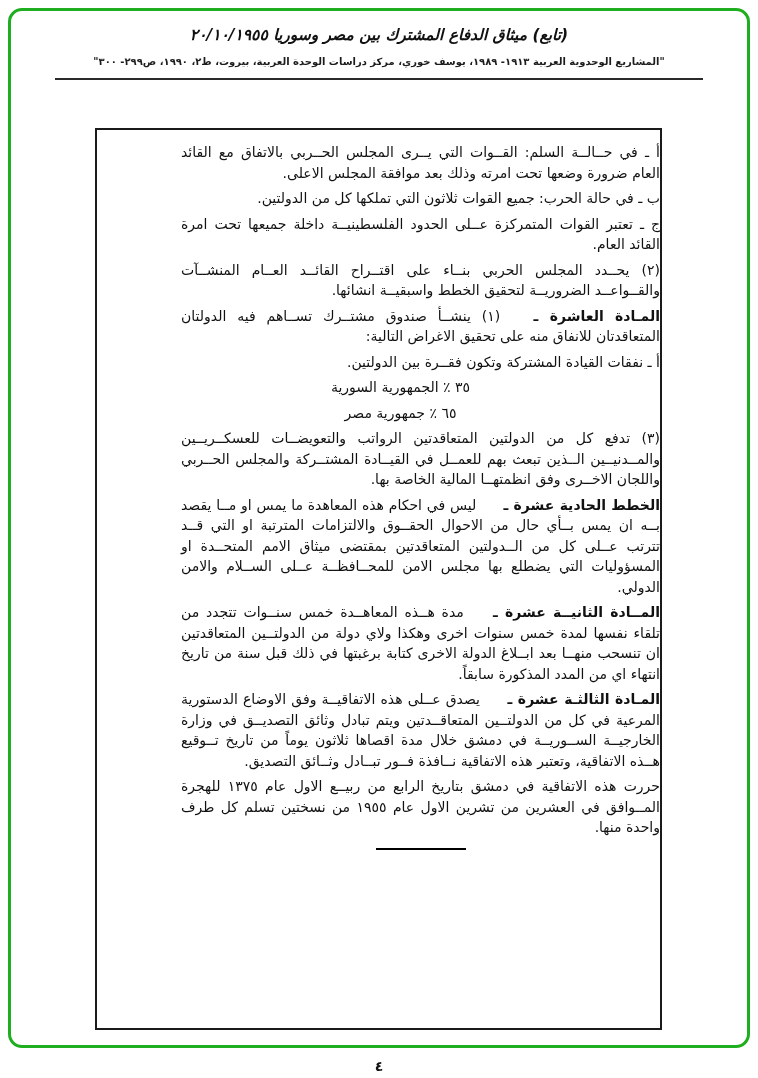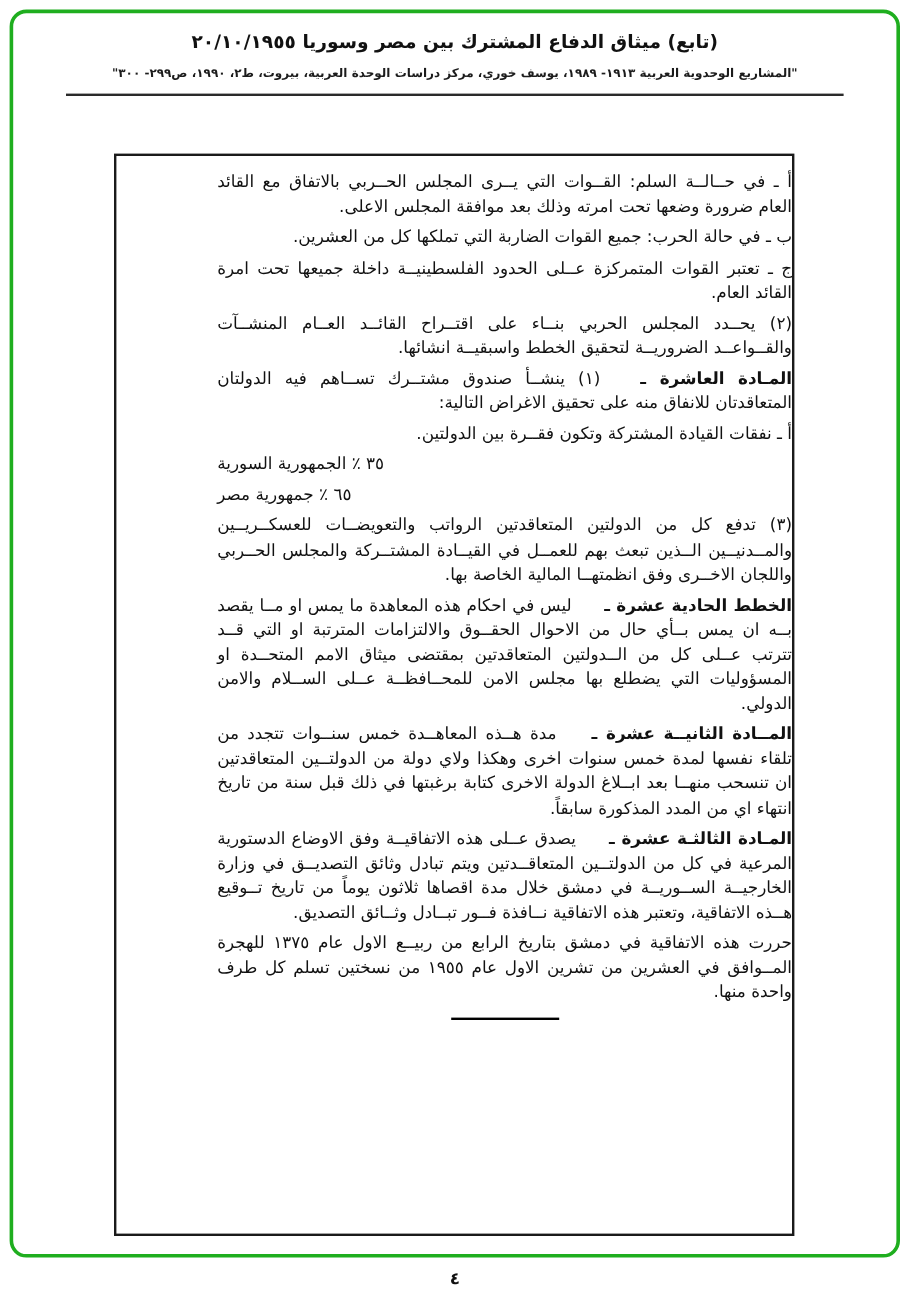--- a/index.html
+++ b/index.html
@@ -20,20 +20,21 @@
     pointer-events: none;
   }
   .doc-title {
     position: absolute;
     top: 26px; left: 40px; right: 40px;
     text-align: center;
     direction: rtl;
     font-weight: bold;
     font-size: 15.5px;
     letter-spacing: 0.2px;
+    font-style: italic;
   }
   .doc-citation {
     position: absolute;
     top: 56px; left: 40px; right: 40px;
     text-align: center;
     direction: rtl;
     font-weight: bold;
     font-size: 10px;
     color: #1c1c1c;
   }
@@ -51,21 +52,21 @@
     border: 2px solid #1a1a1a;
     padding: 12px 0 8px 84px;
     overflow: hidden;
     direction: rtl;
     text-align: justify;
     font-size: 14px;
     line-height: 20.5px;
   }
   .para { margin: 0 0 5px 0; }
   .para .lead { font-weight: bold; margin-left: 22px; }
-  .para.centered { text-align: left; margin: 0 40px 5px 0; }
+  .para.centered { text-align: center; margin: 0 40px 5px 0; }
   .end-line {
     width: 90px;
     margin: 10px auto 0 auto;
     border-top: 2px solid #000000;
   }
   .page-number {
     position: absolute;
     bottom: 4px; left: 0; right: 0;
     text-align: center;
     font-size: 14px;
@@ -79,21 +80,21 @@
 <div class="page">
 
   <div class="green-frame"></div>
 
   <div class="doc-title">(تابع) ميثاق الدفاع المشترك بين مصر وسوريا ٢٠/١٠/١٩٥٥</div>
   <div class="doc-citation">"المشاريع الوحدوية العربية ١٩١٣- ١٩٨٩، يوسف خوري، مركز دراسات الوحدة العربية، بيروت، ط٢، ١٩٩٠، ص٢٩٩- ٣٠٠"</div>
   <div class="header-rule"></div>
 
   <div class="text-box">
     <p class="para"><span>أ ـ في حــالــة السلم: القــوات التي يــرى المجلس الحــربي بالاتفاق مع القائد العام ضرورة وضعها تحت امرته وذلك بعد موافقة المجلس الاعلى.</span></p>
-    <p class="para"><span>ب ـ في حالة الحرب: جميع القوات الضاربة التي تملكها كل من العشرين.</span></p>
+    <p class="para"><span>ب ـ في حالة الحرب: جميع القوات ثلاثون التي تملكها كل من الدولتين.</span></p>
     <p class="para"><span>ج ـ تعتبر القوات المتمركزة عــلى الحدود الفلسطينيــة داخلة جميعها تحت امرة القائد العام.</span></p>
     <p class="para"><span>(٢) يحــدد المجلس الحربي بنــاء على اقتــراح القائــد العــام المنشــآت والقــواعــد الضروريــة لتحقيق الخطط واسبقيــة انشائها.</span></p>
     <p class="para"><span class="lead">المـادة العاشرة ـ </span><span>(١) ينشــأ صندوق مشتــرك تســاهم فيه الدولتان المتعاقدتان للانفاق منه على تحقيق الاغراض التالية:</span></p>
     <p class="para"><span>أ ـ نفقات القيادة المشتركة وتكون فقــرة بين الدولتين.</span></p>
     <p class="para centered"><span>٣٥ ٪ الجمهورية السورية</span></p>
     <p class="para centered"><span>٦٥ ٪ جمهورية مصر</span></p>
     <p class="para"><span>(٣) تدفع كل من الدولتين المتعاقدتين الرواتب والتعويضــات للعسكــريــين والمــدنيــين الــذين تبعث بهم للعمــل في القيــادة المشتــركة والمجلس الحــربي واللجان الاخــرى وفق انظمتهــا المالية الخاصة بها.</span></p>
     <p class="para"><span class="lead">الخطط الحادية عشرة ـ </span><span>ليس في احكام هذه المعاهدة ما يمس او مــا يقصد بــه ان يمس بــأي حال من الاحوال الحقــوق والالتزامات المترتبة او التي قــد تترتب عــلى كل من الــدولتين المتعاقدتين بمقتضى ميثاق الامم المتحــدة او المسؤوليات التي يضطلع بها مجلس الامن للمحــافظــة عــلى الســلام والامن الدولي.</span></p>
     <p class="para"><span class="lead">المــادة الثانيــة عشرة ـ </span><span>مدة هــذه المعاهــدة خمس سنــوات تتجدد من تلقاء نفسها لمدة خمس سنوات اخرى وهكذا ولاي دولة من الدولتــين المتعاقدتين ان تنسحب منهــا بعد ابــلاغ الدولة الاخرى كتابة برغبتها في ذلك قبل سنة من تاريخ انتهاء اي من المدد المذكورة سابقاً.</span></p>
     <p class="para"><span class="lead">المـادة الثالثـة عشرة ـ </span><span>يصدق عــلى هذه الاتفاقيــة وفق الاوضاع الدستورية المرعية في كل من الدولتــين المتعاقــدتين ويتم تبادل وثائق التصديــق في وزارة الخارجيــة الســوريــة في دمشق خلال مدة اقصاها ثلاثون يوماً من تاريخ تــوقيع هــذه الاتفاقية، وتعتبر هذه الاتفاقية نــافذة فــور تبــادل وثــائق التصديق.</span></p>

